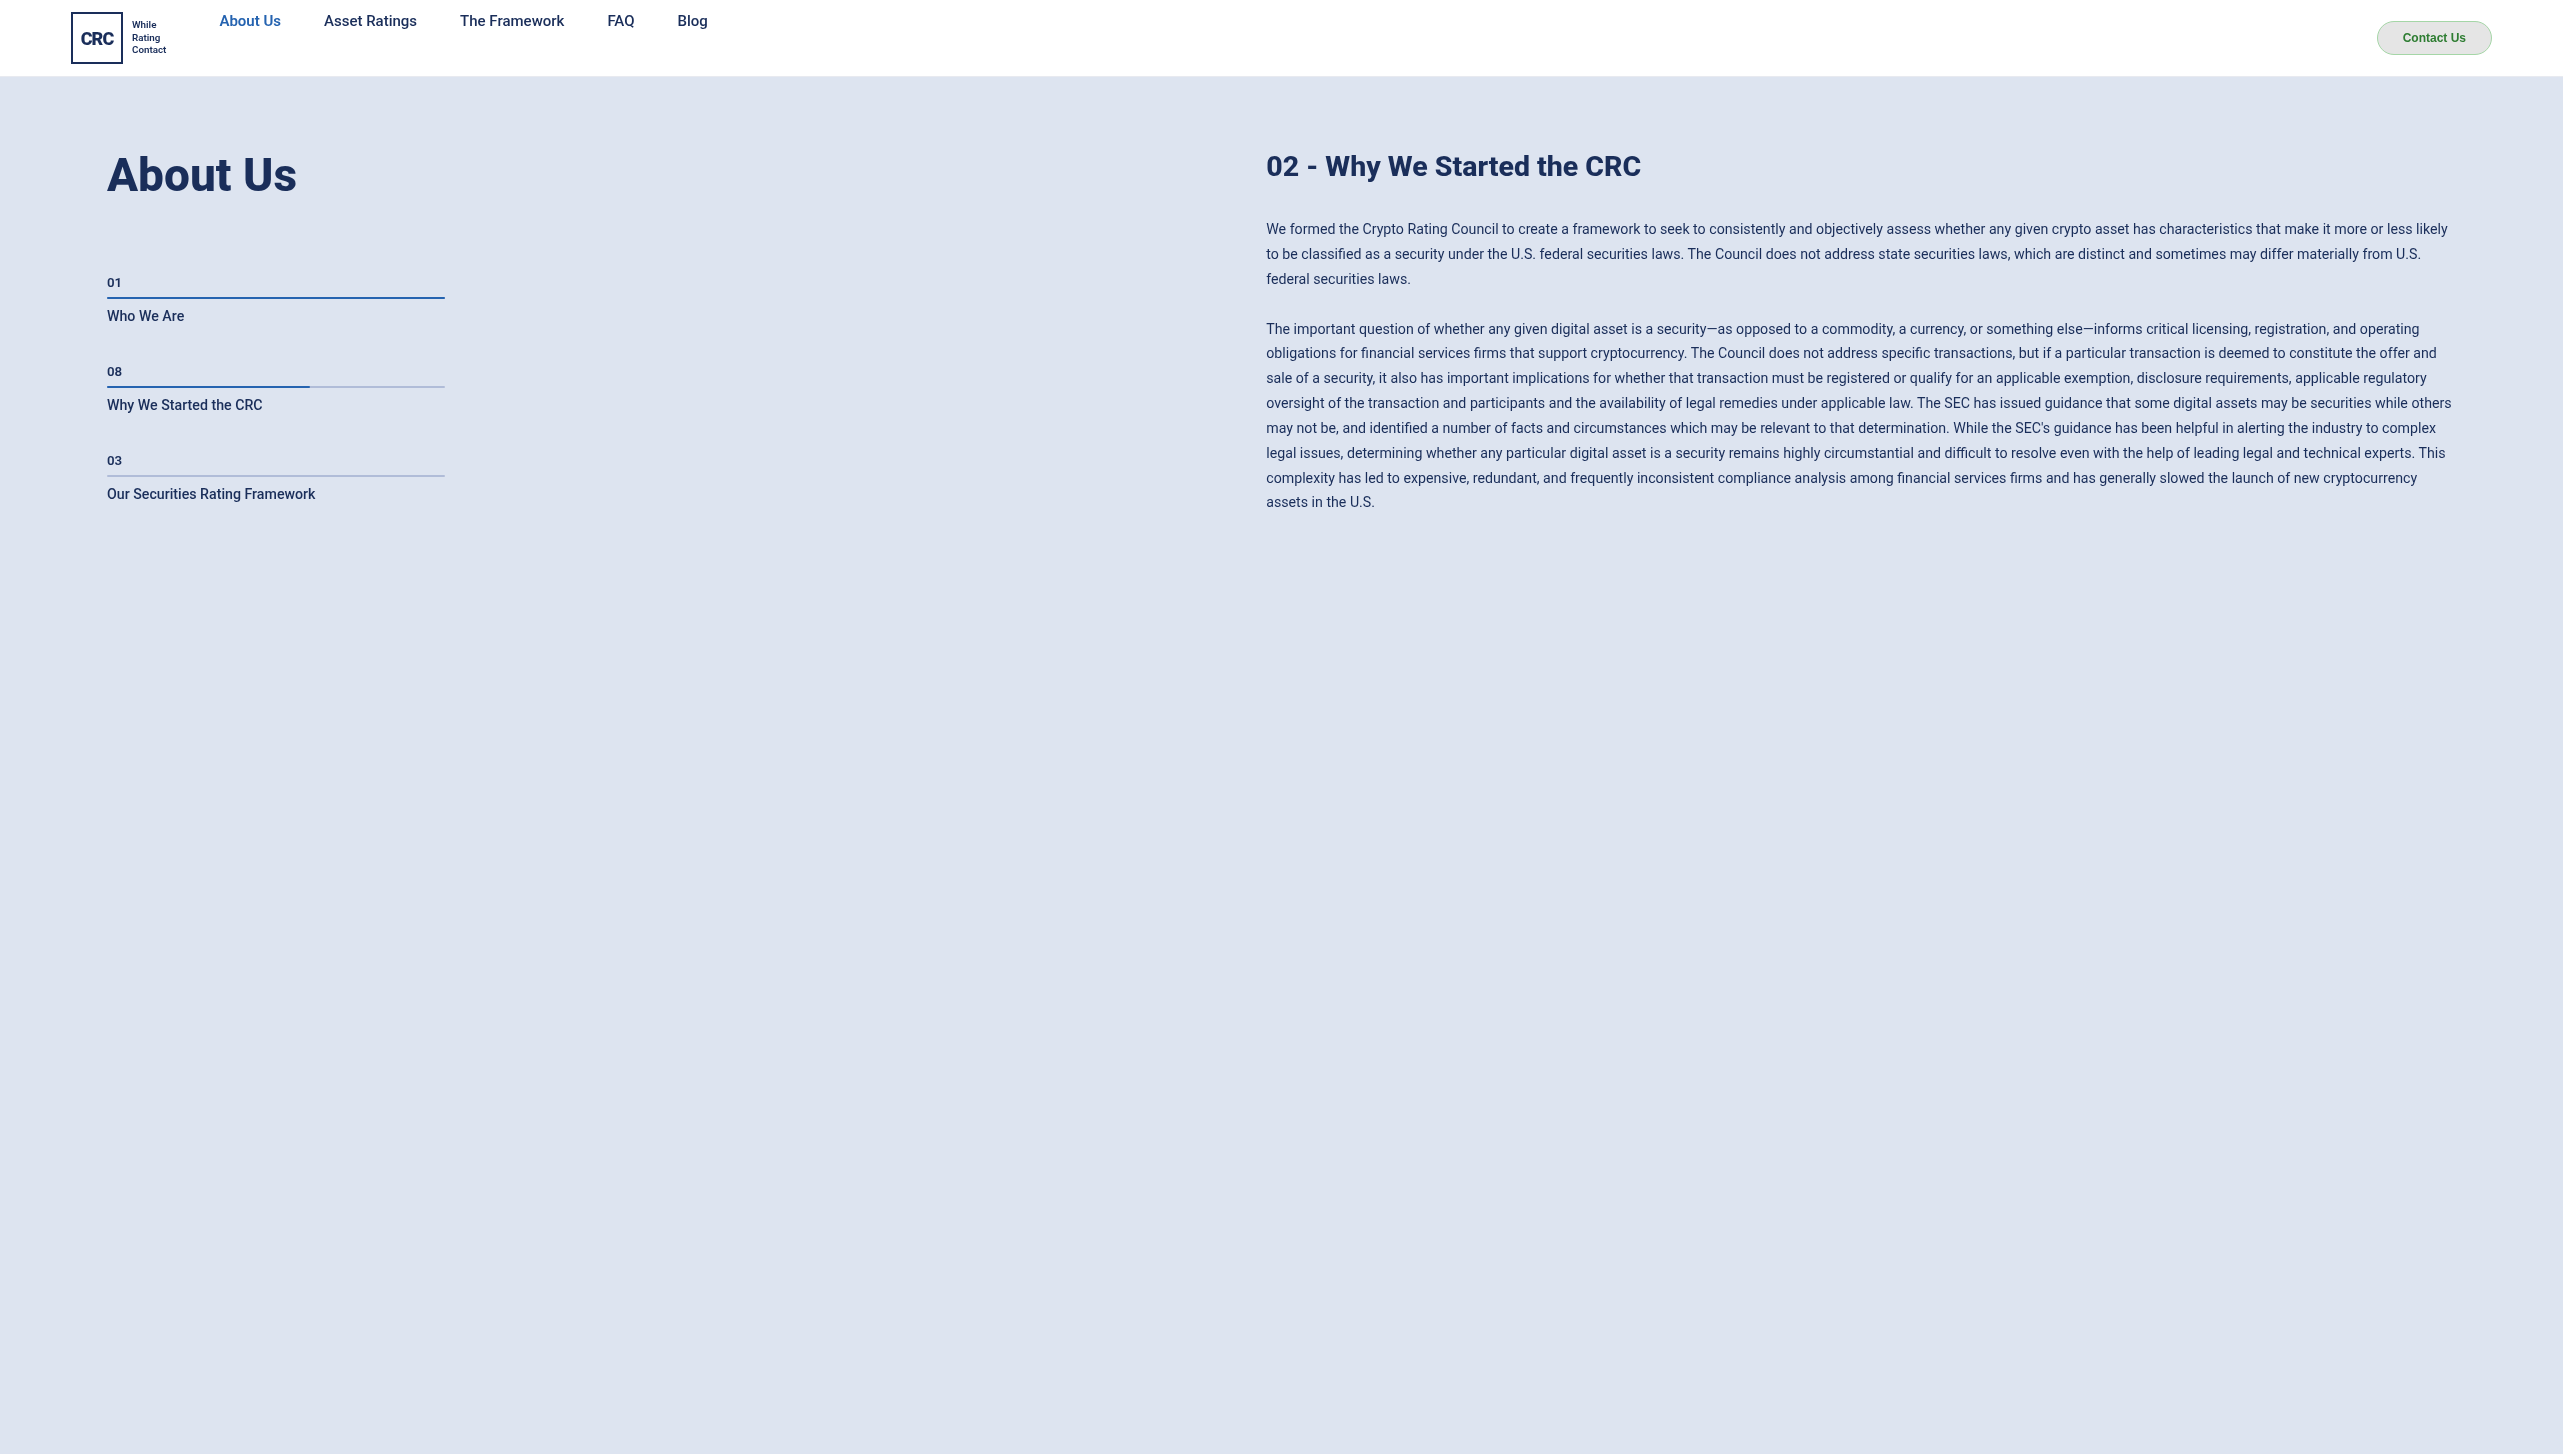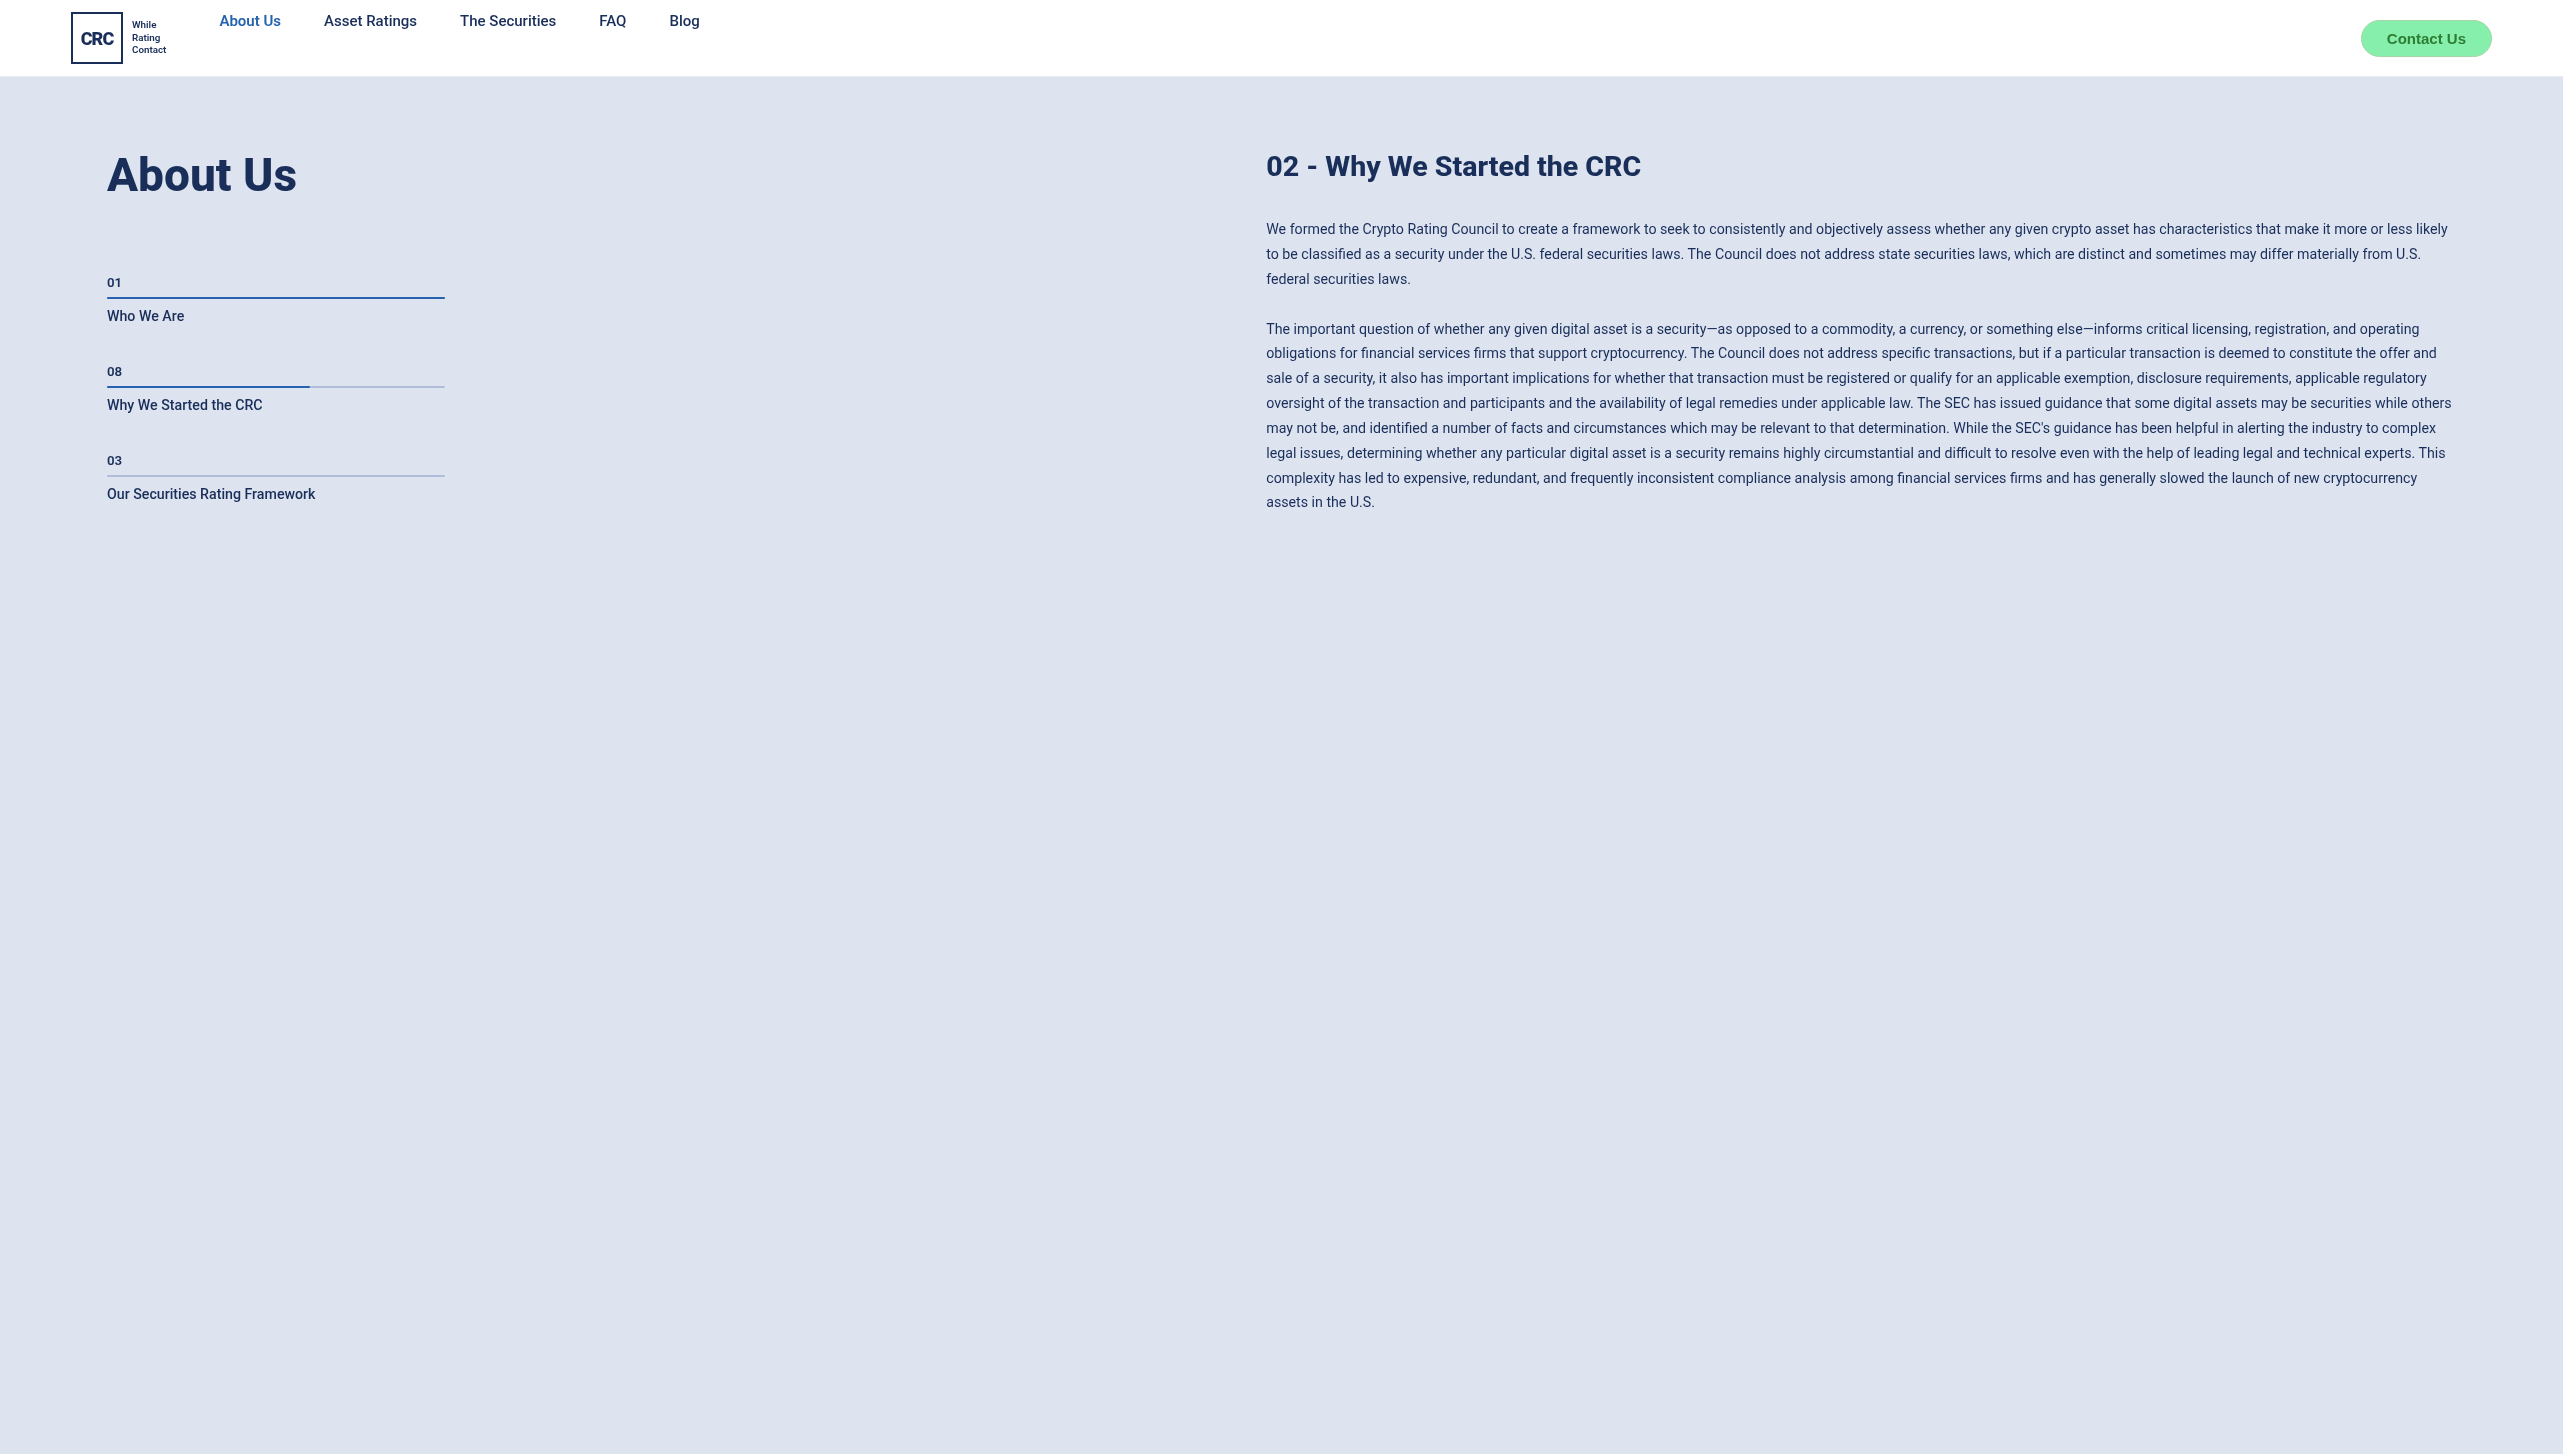--- a/index.html
+++ b/index.html
@@ -73,26 +73,26 @@
       color: #1a2e5a;
       font-weight: 500;
     }
 
     .nav-links li a.active {
       color: #2563b0;
       font-weight: 600;
     }
 
     .contact-btn {
-      background: #86efac;
+      background: #e5e5e5;
       color: #2e7d32;
       border: 1.8px solid #a5d6a7;
       border-radius: 27px;
       padding: 9px 25px;
-      font-size: 15px;
+      font-size: 12px;
       font-weight: 600;
       cursor: pointer;
     }
 
     
     .main-content {
       background-color: #dde4f0;
       min-height: calc(100vh - 77px);
       display: flex;
     }
@@ -188,21 +188,21 @@
     </a>
 
     <ul class="nav-links">
       <li>
         <a href="#" class="active">About Us</a>
       </li>
       <li>
         <a href="#">Asset Ratings</a>
       </li>
       <li>
-        <a href="#">The Securities</a>
+        <a href="#">The Framework</a>
       </li>
       <li>
         <a href="#">FAQ</a>
       </li>
       <li>
         <a href="#">Blog</a>
       </li>
     </ul>
   </div>
 

